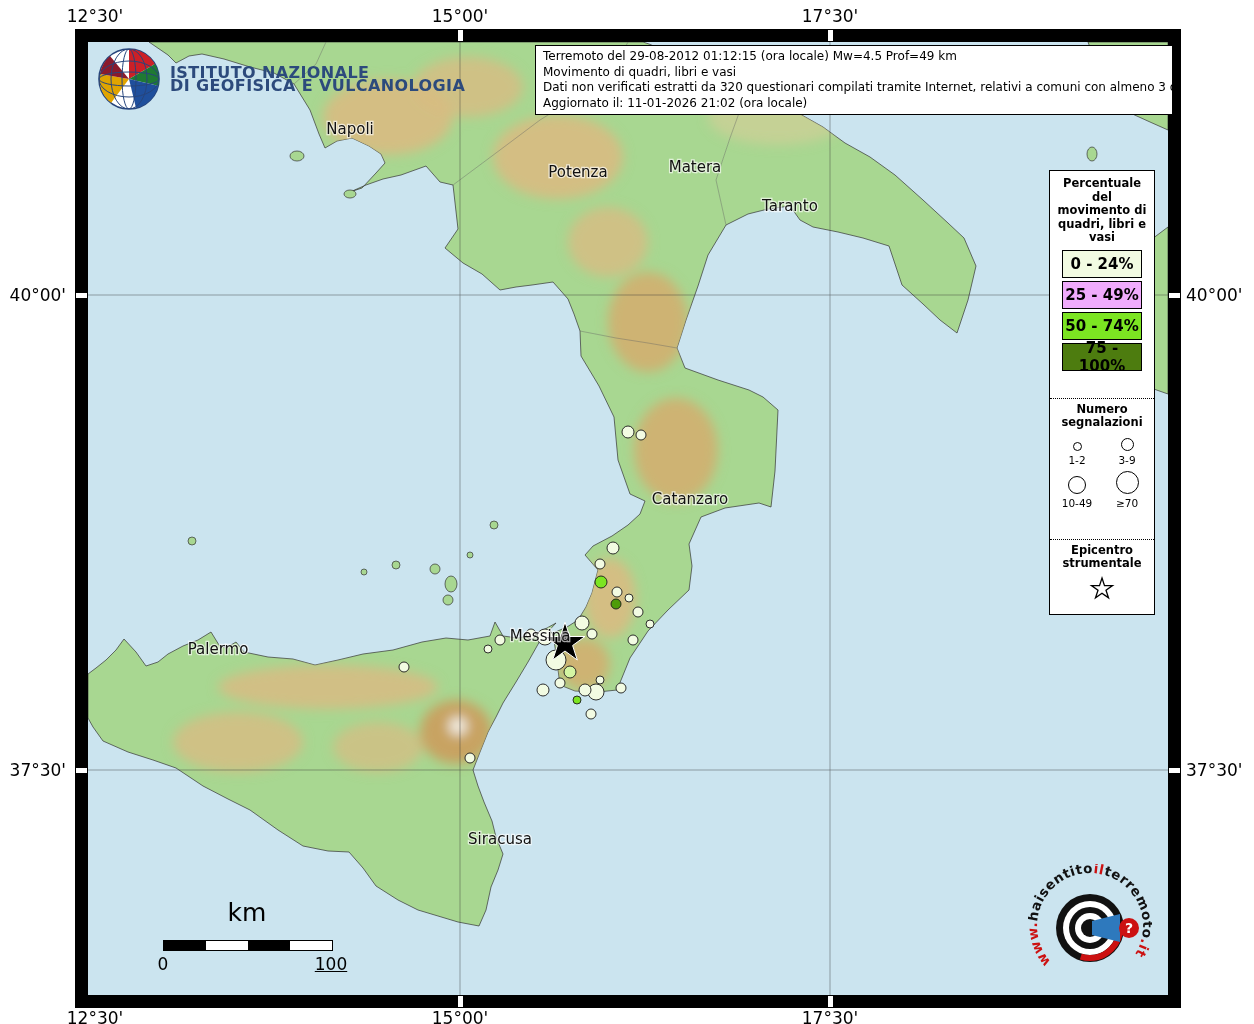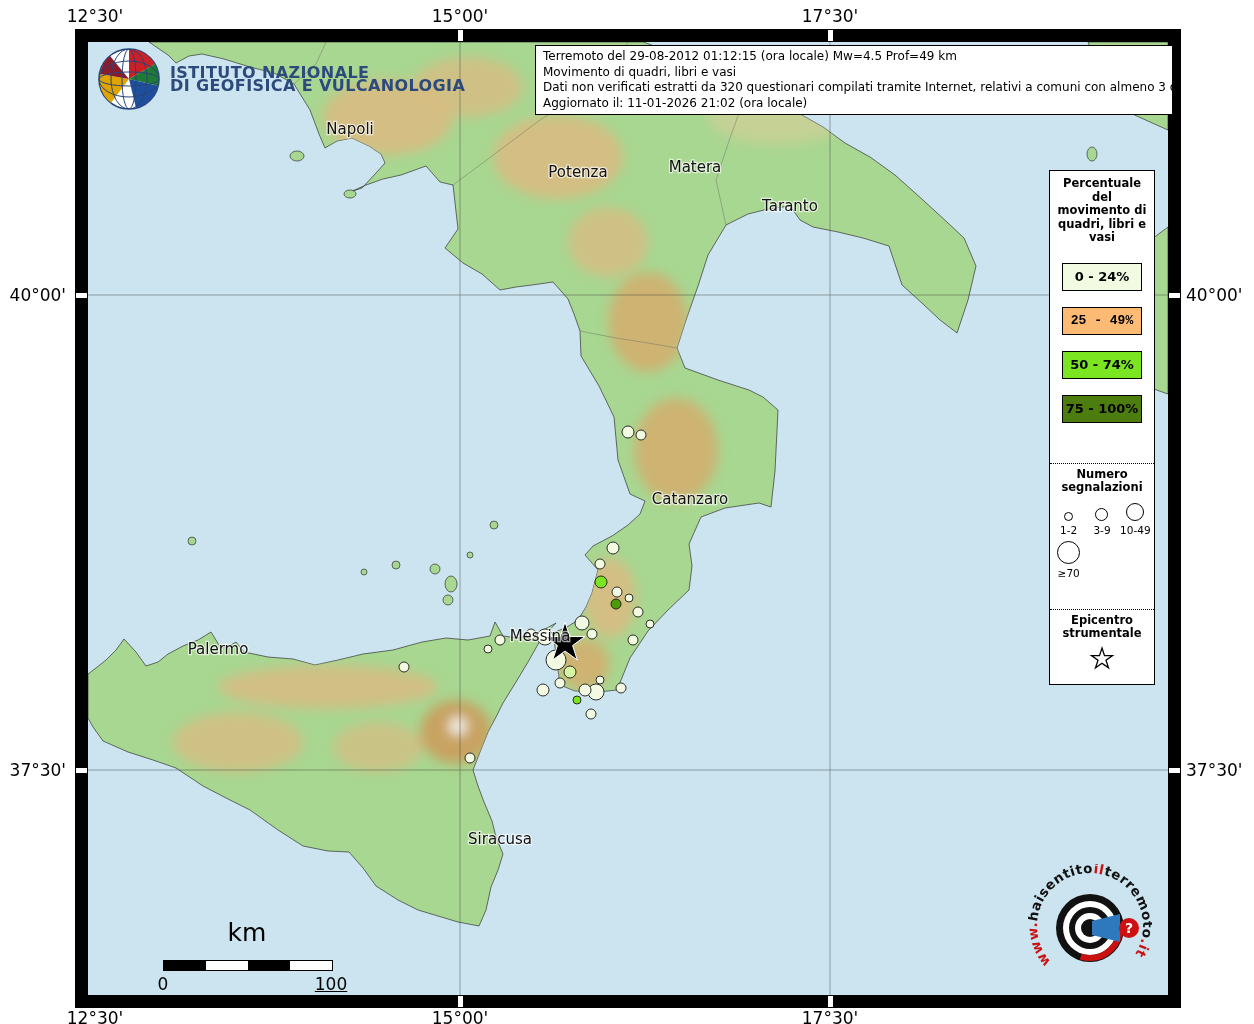--- a/index.html
+++ b/index.html
@@ -26,30 +26,30 @@
 
   
   #ingv-logo{position:absolute;left:96px;top:46px;display:flex;align-items:center;gap:8px;}
   .ingv-text{font-size:16px;letter-spacing:.4px;line-height:13px;color:#2c4a7c;font-weight:bold;}
 
   
   #legend{position:absolute;left:1049px;top:170px;width:104px;background:#fff;border:1px solid #000;
           text-align:center;font-size:11.5px;}
   .legend-title{font-weight:bold;padding:6px 4px 2px 4px;line-height:13.5px;}
   #legend-swatches{padding-bottom:2px;}
-  .swatch{width:78px;height:26px;border:1px solid #000;margin:16px auto;display:flex;align-items:center;
-          justify-content:center;font-weight:bold;font-size:13px;}
+  .swatch{width:78px;height:26px;border:1px solid #000;margin:3px auto;display:flex;align-items:center;
+          justify-content:center;font-weight:bold;font-size:15px;}
   .legend-sep{border-top:1px dotted #000;margin-top:22px;padding-top:4px;}
-  #legend-counts{display:grid;grid-template-columns:1fr 1fr 1fr;row-gap:5px;padding:6px 2px 8px 2px;align-items:end;}
+  #legend-counts{display:grid;grid-template-columns:1fr 1fr;row-gap:5px;padding:6px 2px 8px 2px;align-items:end;}
   .count-cell .dot{border:1.2px solid #000;border-radius:50%;margin:0 auto;background:#fff;}
   .count-label{font-size:10.5px;margin-top:3px;}
   #legend-epi{padding-bottom:8px;}
 
   
-  #scalebar{position:absolute;left:120px;top:918px;width:260px;height:84px;}
+  #scalebar{position:absolute;left:120px;top:898px;width:260px;height:84px;}
   #scalebar-unit{position:absolute;left:43px;width:168px;top:0;text-align:center;font-size:25px;}
   #scalebar-bar{position:absolute;left:43px;top:42px;width:168px;height:9px;border:1px solid #000;
                 background:repeating-linear-gradient(90deg,#000 0 42px,#fff 42px 84px);}
   .scalebar-num{position:absolute;top:56px;font-size:17px;text-align:center;}
   #scalebar-start{left:31px;width:24px;}
   #scalebar-end{left:193px;width:36px;text-decoration:underline;}
 
   
   #watermark{position:absolute;left:1028px;top:864px;}
 
@@ -220,21 +220,21 @@
     <div class="ingv-text">
       <div>ISTITUTO NAZIONALE</div>
       <div>DI GEOFISICA E VULCANOLOGIA</div>
     </div>
   </div>
 
   <div id="legend">
     <div class="legend-title">Percentuale del movimento di quadri, libri e vasi</div>
     <div id="legend-swatches">
         <div class="swatch" style="background: rgb(242, 251, 226);">0 - 24%</div>
-        <div class="swatch" style="background: #fdba74; font-family: Liberation Mono, monospace;">25 - 49%</div>
+        <div class="swatch" style="background: #f0abfc;">25 - 49%</div>
         <div class="swatch" style="background: rgb(124, 229, 34);">50 - 74%</div>
         <div class="swatch" style="background: #4d7c0f;">75 - 100%</div>
       </div>
     <div class="legend-sep legend-title">Numero segnalazioni</div>
     <div id="legend-counts">
         <div class="count-cell">
           <div class="dot" style="width: 7px; height: 7px;"></div>
           <div class="count-label">1-2</div>
         </div>
         <div class="count-cell">

